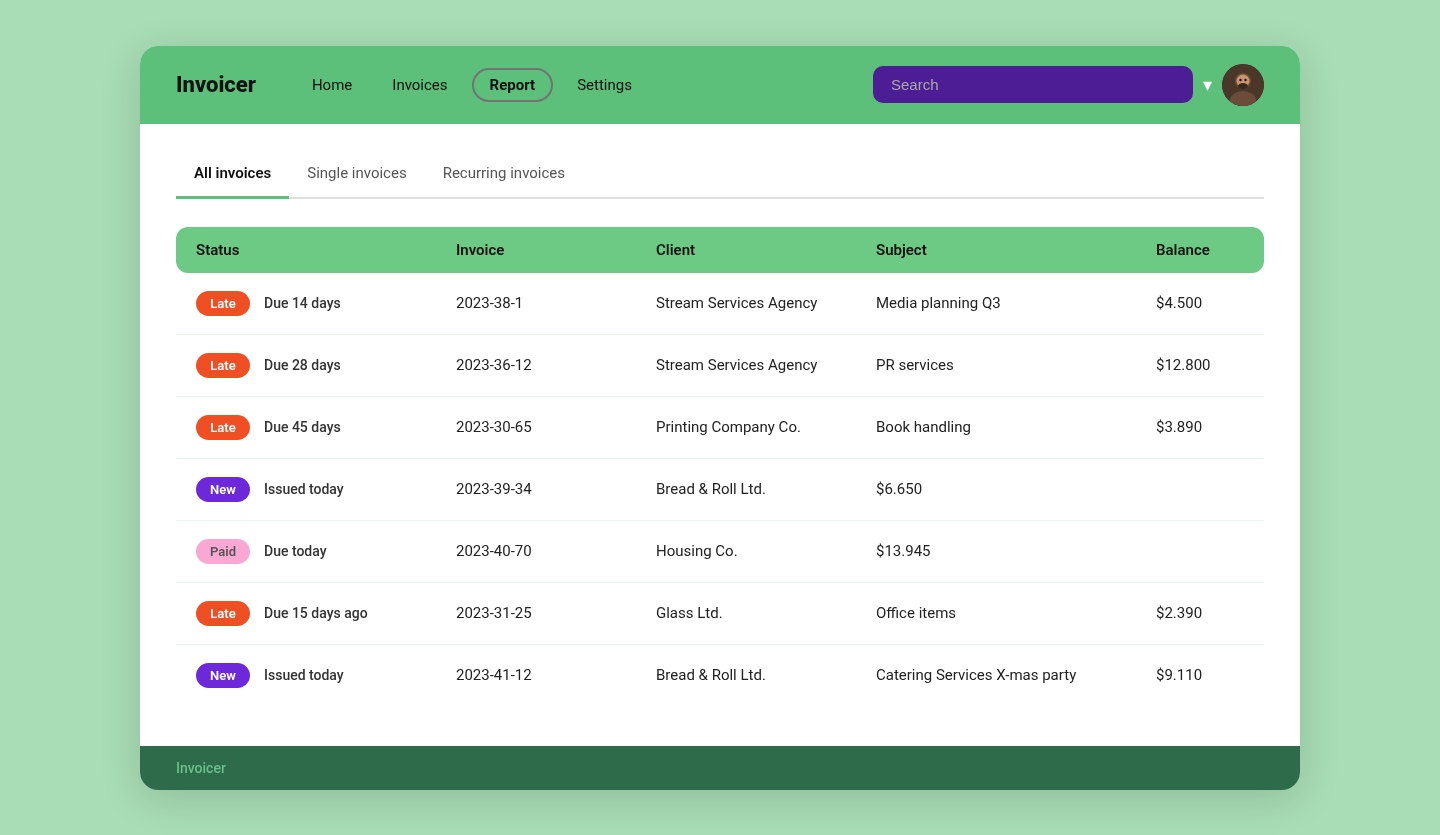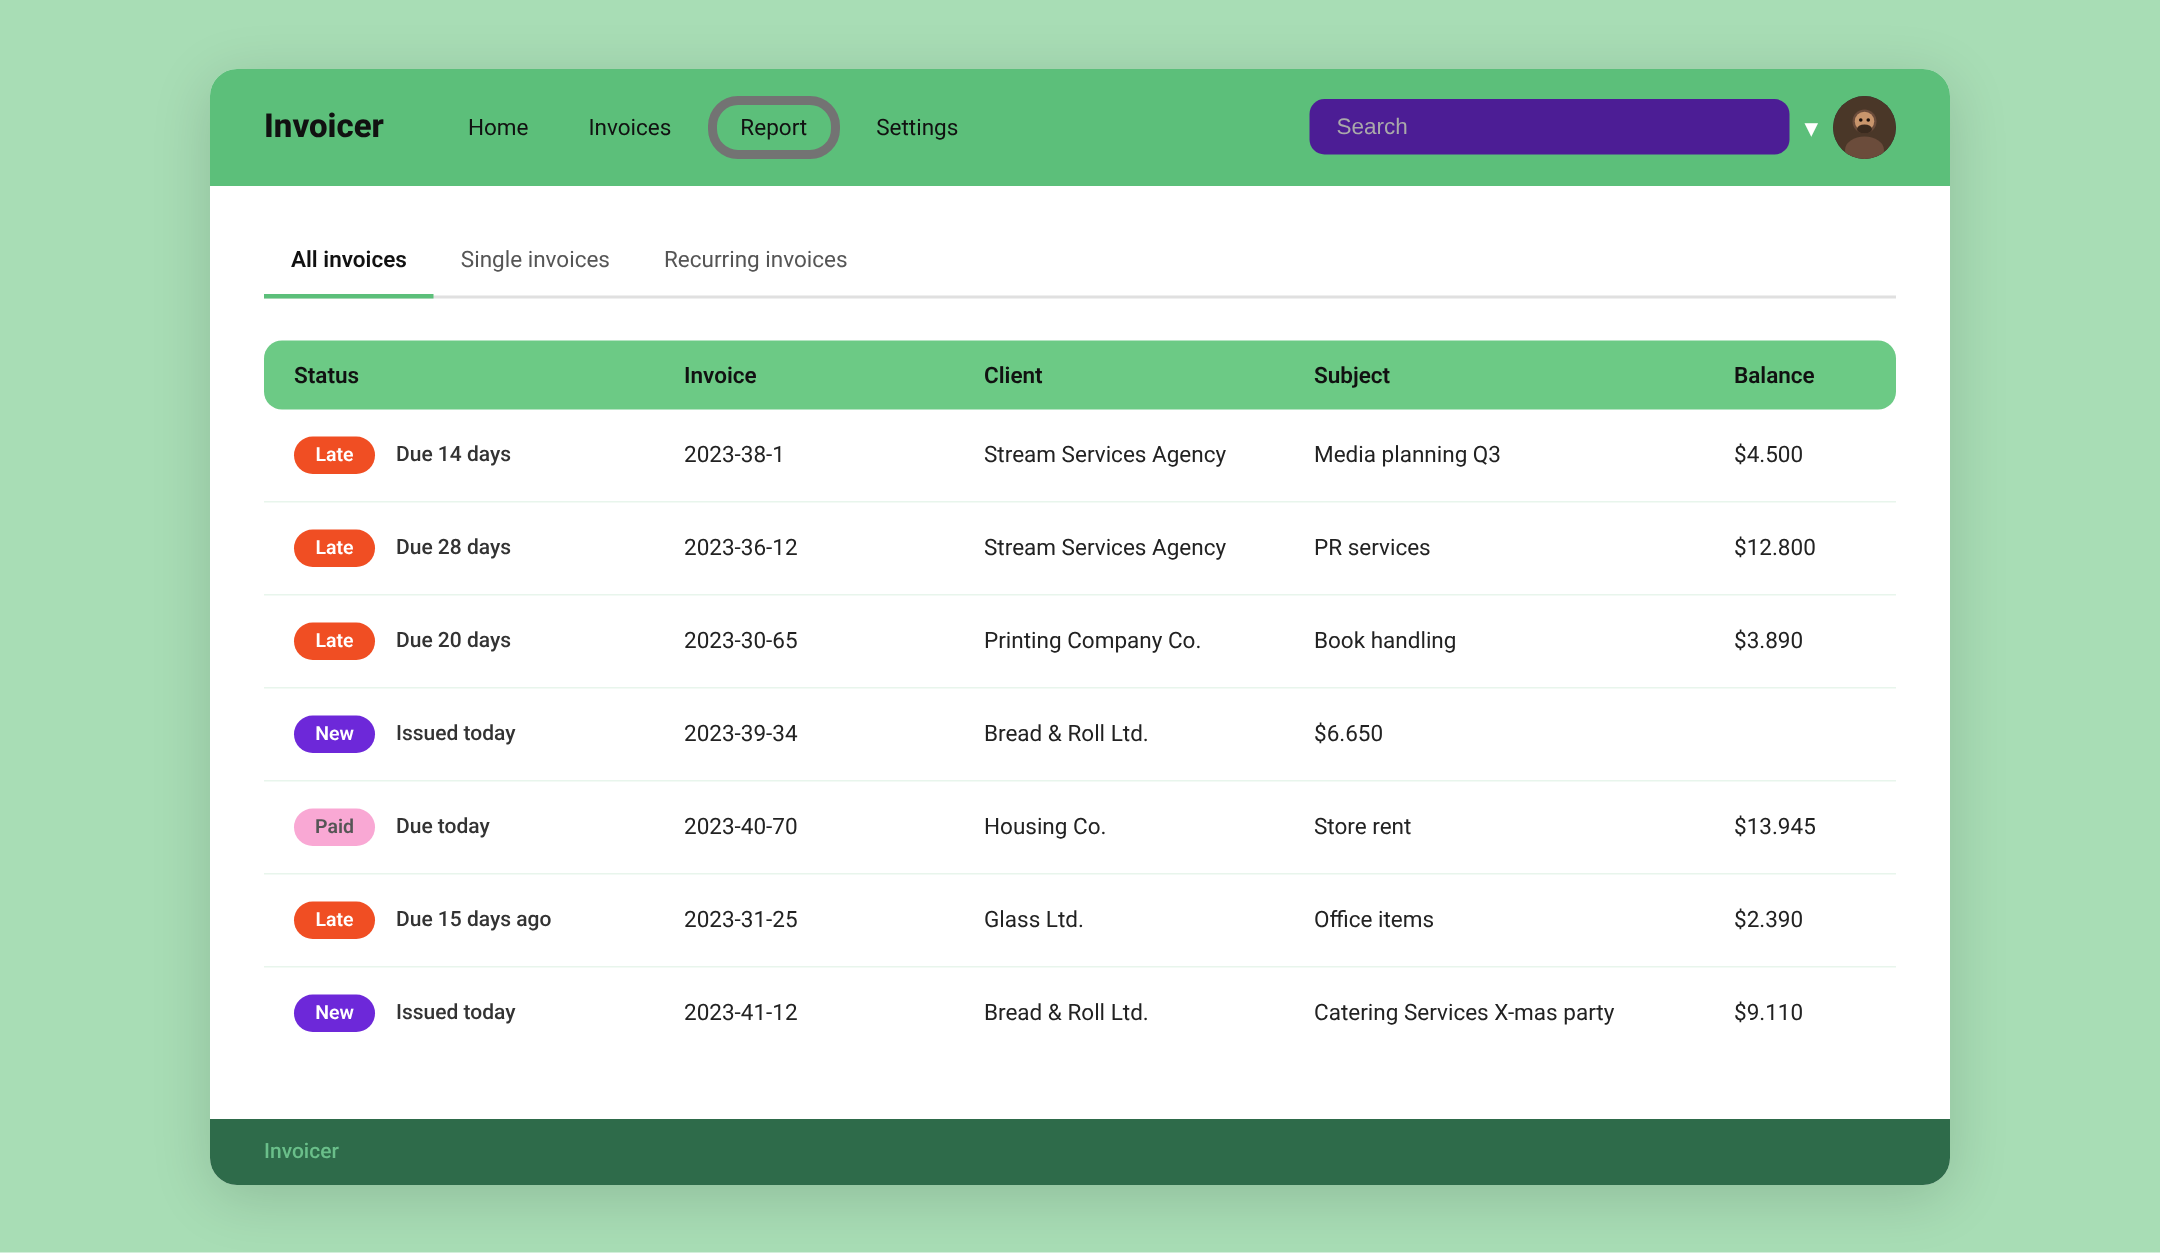--- a/index.html
+++ b/index.html
@@ -41,22 +41,22 @@
     }
     .nav-item {
       padding: 8px 16px;
       font-size: 15px;
       color: #111;
       cursor: pointer;
       border-radius: 8px;
       font-weight: 400;
     }
     .nav-item.active {
-      font-weight: 400;
-      border: 6px solid #737373;
+      font-weight: 700;
+      border: 2px solid #737373;
       border-radius: 20px;
       padding: 6px 16px;
     }
     .header-right {
       display: flex;
       align-items: center;
       gap: 10px;
       margin-left: auto;
     }
     .search-box {
@@ -249,21 +249,21 @@
             <span class="status-label">Due 28 days</span>
           </div>
           <div class="table-cell">2023-36-12</div>
           <div class="table-cell">Stream Services Agency</div>
           <div class="table-cell">PR services</div>
           <div class="table-cell">$12.800</div>
         </div>
         <div class="table-row">
           <div class="table-cell status-cell">
             <span class="badge badge-late">Late</span>
-            <span class="status-label">Due 20 days</span>
+            <span class="status-label">Due 45 days</span>
           </div>
           <div class="table-cell">2023-30-65</div>
           <div class="table-cell">Printing Company Co.</div>
           <div class="table-cell">Book handling</div>
           <div class="table-cell">$3.890</div>
         </div>
         <div class="table-row">
           <div class="table-cell status-cell">
             <span class="badge badge-new">New</span>
             <span class="status-label">Issued today</span>
@@ -272,21 +272,20 @@
           <div class="table-cell">Bread &amp; Roll Ltd.</div>
           <div class="table-cell">$6.650</div>
         </div>
         <div class="table-row">
           <div class="table-cell status-cell">
             <span class="badge badge-paid">Paid</span>
             <span class="status-label">Due today</span>
           </div>
           <div class="table-cell">2023-40-70</div>
           <div class="table-cell">Housing Co.</div>
-          <div class="table-cell">Store rent</div>
           <div class="table-cell">$13.945</div>
         </div>
         <div class="table-row">
           <div class="table-cell status-cell">
             <span class="badge badge-late">Late</span>
             <span class="status-label">Due 15 days ago</span>
           </div>
           <div class="table-cell">2023-31-25</div>
           <div class="table-cell">Glass Ltd.</div>
           <div class="table-cell">Office items</div>

